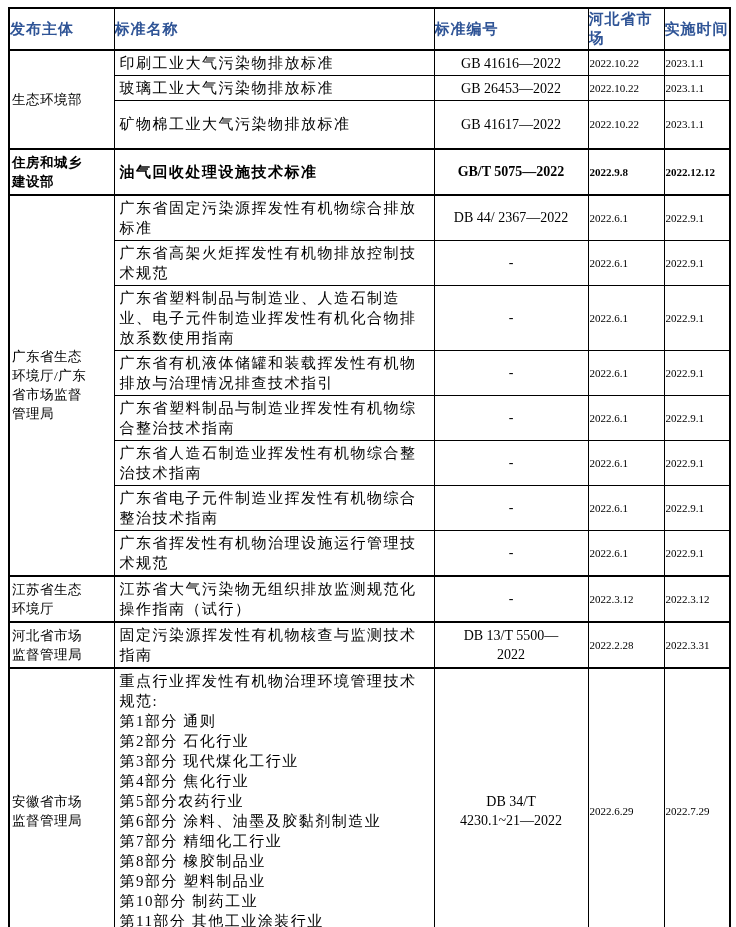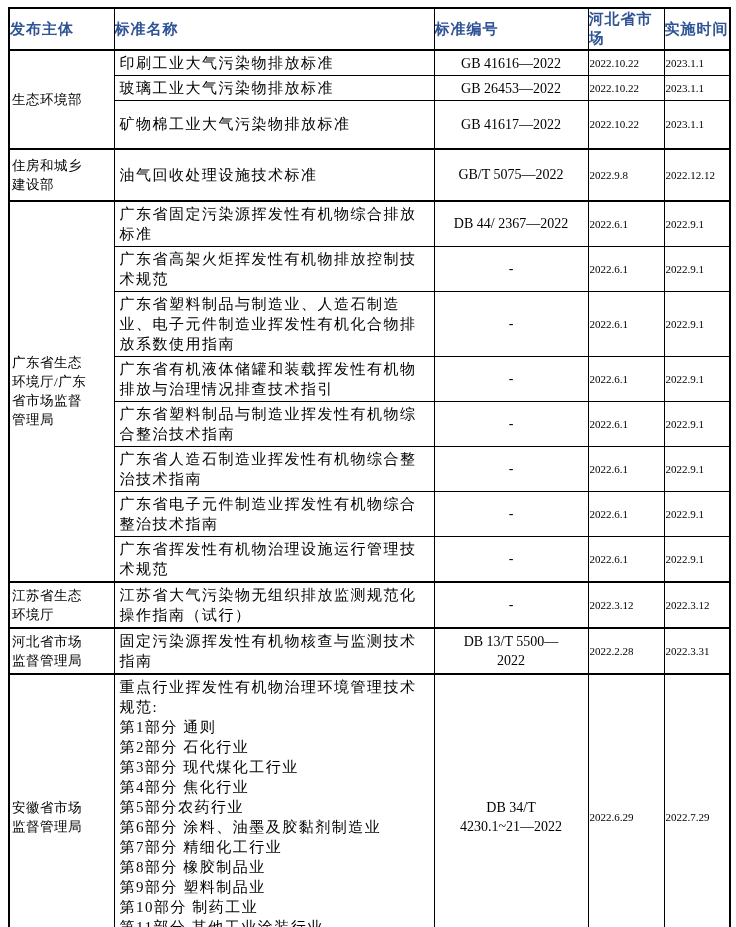--- a/index.html
+++ b/index.html
@@ -69,21 +69,21 @@
     white-space: pre-line;
     padding: 1px 2px;
   }
   td.date {
     text-align: left;
     font-size: 11px;
     line-height: 18px;
     padding: 1px 1px;
   }
   tr.h48 { height: 48px; font-family: Liberation Serif, serif; }
-  tr.h46 { height: 52px; }
+  tr.h46 { height: 46px; font-weight: bold; }
   tr.h24 { height: 24px; }
 </style>
 </head>
 <body>
 
 <div class="page">
   <table class="standards">
     <colgroup>
       <col style="width:105px">
       <col style="width:320px">

